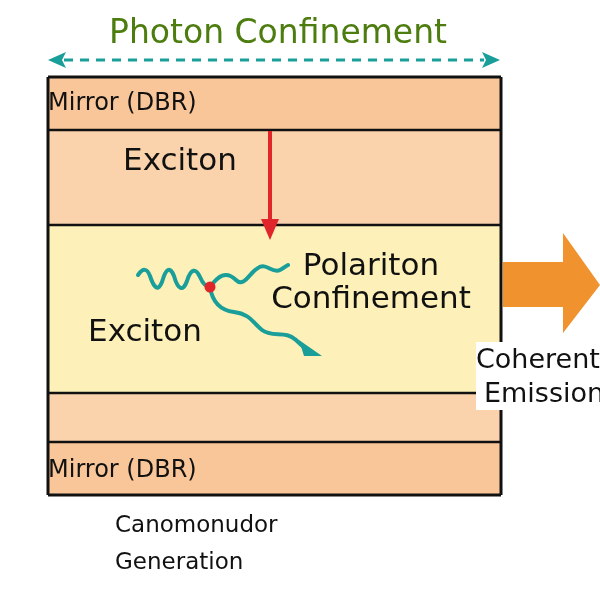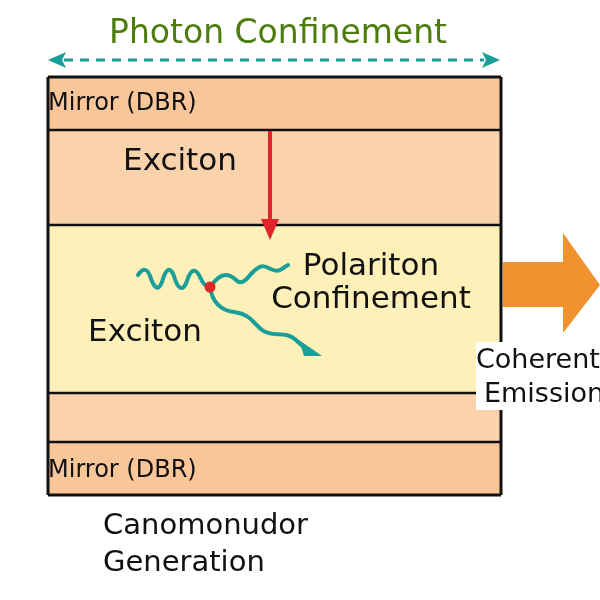--- a/index.html
+++ b/index.html
@@ -21,21 +21,21 @@
     .mirror-label {
       position: absolute; left: 0; right: 0; text-align: left;
       font-size: 24px; line-height: 50px; top: 0;
     }
     .label { position: absolute; font-size: 31px; line-height: 33px; text-align: center; }
     .emission-label {
       position: absolute; left: 476px; top: 342px; background: #ffffff;
       font-size: 27px; line-height: 34px; padding-right: 20px; white-space: nowrap;
     }
     .footer-label {
-      position: absolute; left: 103px; top: 506px; font-size: 29px; line-height: 37px;
+      position: absolute; left: 115px; top: 506px; font-size: 23px; line-height: 37px;
     }
     svg { position: absolute; left: 0; top: 0; }
   </style>
 </head>
 <body>
 
 <div class="abs title">Photon Confinement</div>
 
 <div class="layer mirror" style="top:77px;height:53px;">
   <div class="mirror-label">Mirror (DBR)</div>

